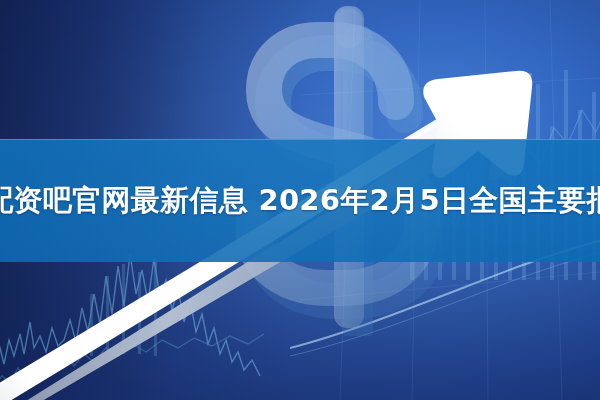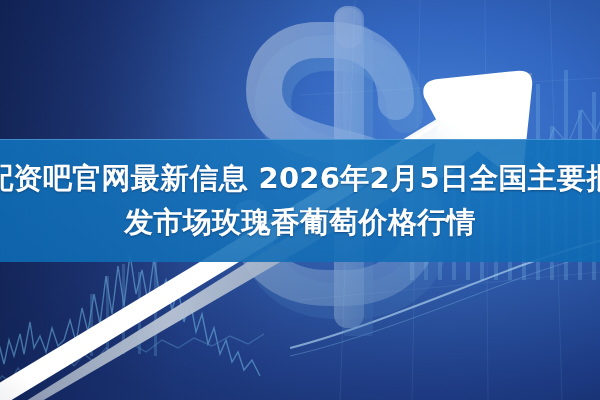--- a/index.html
+++ b/index.html
@@ -256,16 +256,15 @@
     <path d="M498,96 L470,118 Q456,128 453,114 L472,112 Z" fill="#c3d0e0" opacity="0.55"></path>
   </svg>
 
   <div class="band"></div>
   <div class="band-top-edge"></div>
 
   <div class="bg-vignette"></div>
 
   <div class="headline">
     <div class="headline-line">配资吧官网最新信息 2026年2月5日全国主要批</div>
-    <div class="headline-line">发市场玫瑰香葡萄价格行情</div>
   </div>
 
 </div>
 
 </body></html>

